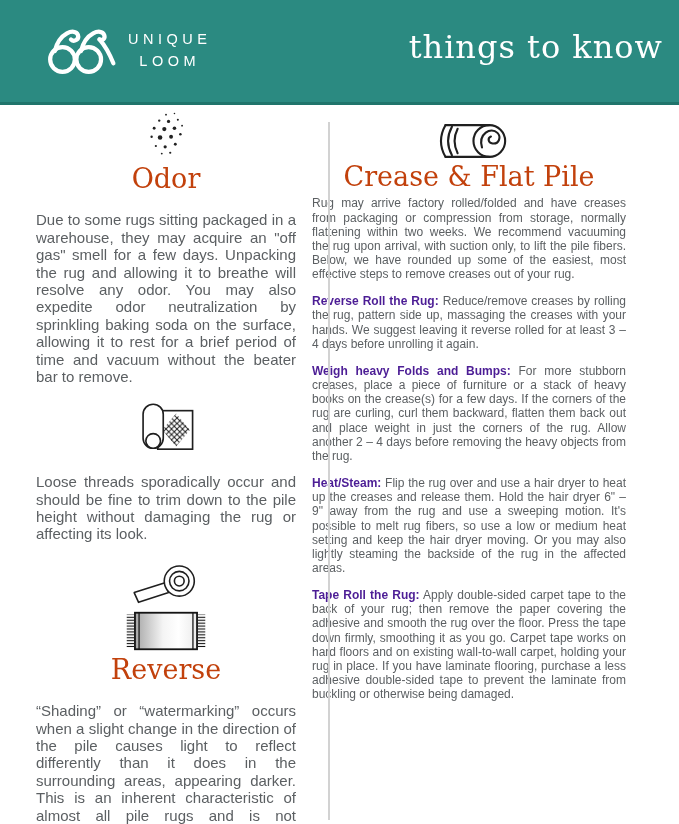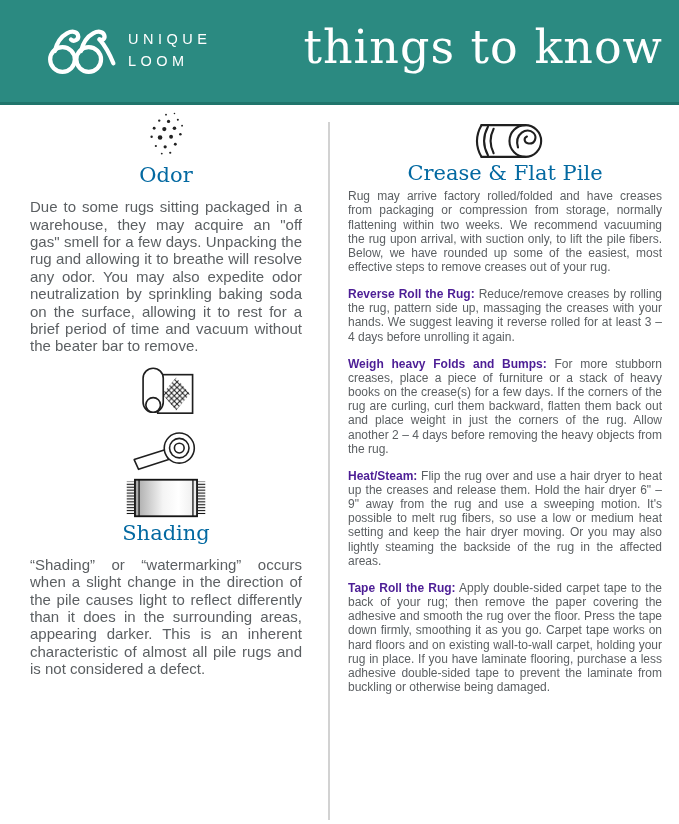--- a/index.html
+++ b/index.html
@@ -18,58 +18,59 @@
     display:flex; align-items:center;
     padding:0 16px 0 44px;
   }
   .logo-mark { flex:0 0 auto; display:flex; align-items:center; }
   .brand {
     margin-left:10px;
     color:#ffffff;
     font-size:14.5px;
     letter-spacing:4.5px;
     line-height:1.5;
+    text-align:center;
     white-space:nowrap;
   }
   .page-title {
     margin-left:auto;
     font-family:"DejaVu Serif", serif;
-    font-size:46px;
+    font-size:32px;
     letter-spacing:1px;
     color:#ffffff;
     padding-bottom:8px;
     white-space:nowrap;
   }
   
   .main { position:relative; display:flex; height:719px; }
   .divider {
     position:absolute;
     left:328px; top:17px;
     width:2px; height:698px;
     background:#d2d2d2;
   }
   .col-left  { width:292px; margin-left:20px; padding-top:4px; }
-  .col-right { width:314px; margin-left:36px; padding-top:18px; }
+  .col-right { width:314px; padding-top:18px; }
   .section { margin-bottom:5px; }
   .icon-wrap { display:flex; justify-content:center; margin-bottom:2px; }
   h2 {
     font-family:"DejaVu Serif", serif;
     font-weight:normal;
-    color:#0369a1;
-    font-size:21px;
+    color:#c2410c;
+    font-size:27px;
     line-height:1.2;
     text-align:center;
     margin:0 0 3px 0;
   }
   .body {
     text-align:justify;
     color:#5b5f62;
     font-size:15px;
     line-height:1.16;
-    margin:10px;
+    margin:16px;
   }
   .col-right .body { font-size:12px; line-height:1.18; margin:0 0 13px 0; }
   .tip b { color:#4c1d95; }
   svg .wfill { fill:#ffffff; }
 </style>
 </head>
 <body>
 
 <header class="header">
   <div class="logo-mark">
@@ -131,20 +132,21 @@
             <pattern id="xh" width="6" height="6" patternUnits="userSpaceOnUse">
               <path d="M0,0 L6,6 M6,0 L0,6" stroke="#1f1f1f" stroke-width="1.1" fill="none"></path>
             </pattern>
           </defs>
           <rect class="wfill" x="27" y="10" width="38" height="42" stroke="#1f1f1f" stroke-width="1.8"></rect>
           <polygon points="47,13 62,31 47,49 32,31" fill="url(#xh)"></polygon>
           <rect class="wfill" x="11" y="3" width="22" height="48" rx="11" stroke="#1f1f1f" stroke-width="1.8"></rect>
           <circle class="wfill" cx="22" cy="43" r="8" stroke="#1f1f1f" stroke-width="1.8"></circle>
         </svg>
       </div>
+      <p class="body">Loose threads sporadically occur and should be fine to trim down to the pile height without damaging the rug or affecting its look.</p>
     </section>
 
     <section class="section">
       <div class="icon-wrap">
         <svg width="80" height="46" viewBox="0 0 84 52" aria-hidden="true">
           <polygon class="wfill" points="6,38 40,27 45,38 11,49" stroke="#1f1f1f" stroke-width="1.8" stroke-linejoin="round"></polygon>
           <circle class="wfill" cx="57" cy="25" r="17" stroke="#1f1f1f" stroke-width="1.8"></circle>
           <circle fill="none" cx="57" cy="25" r="11" stroke="#1f1f1f" stroke-width="1.8"></circle>
           <circle fill="none" cx="57" cy="25" r="5.5" stroke="#1f1f1f" stroke-width="1.8"></circle>
         </svg>
@@ -165,21 +167,21 @@
               <path d="M0,1.6 H9" stroke="#111111" stroke-width="1.2" fill="none"></path>
             </pattern>
           </defs>
           <rect x="12" y="3" width="68" height="40" fill="url(#g1)" stroke="#141414" stroke-width="2"></rect>
           <line x1="16.5" y1="3" x2="16.5" y2="43" stroke="#141414" stroke-width="1.4"></line>
           <line x1="75.5" y1="3" x2="75.5" y2="43" stroke="#141414" stroke-width="1.4"></line>
           <rect x="3" y="5" width="8" height="36" fill="url(#fr)"></rect>
           <rect x="81" y="5" width="8" height="36" fill="url(#fr)"></rect>
         </svg>
       </div>
-      <h2>Shading</h2>
+      <h2>Reverse</h2>
       <p class="body">“Shading” or “watermarking” occurs when a slight change in the direction of the pile causes light to reflect differently than it does in the surrounding areas, appearing darker. This is an inherent characteristic of almost all pile rugs and is not considered a defect.</p>
     </section>
 
   </div>
 
   <div class="col-right">
 
     <section class="section">
       <div class="icon-wrap">
         <svg width="78" height="36" viewBox="0 0 96 44" aria-hidden="true">

